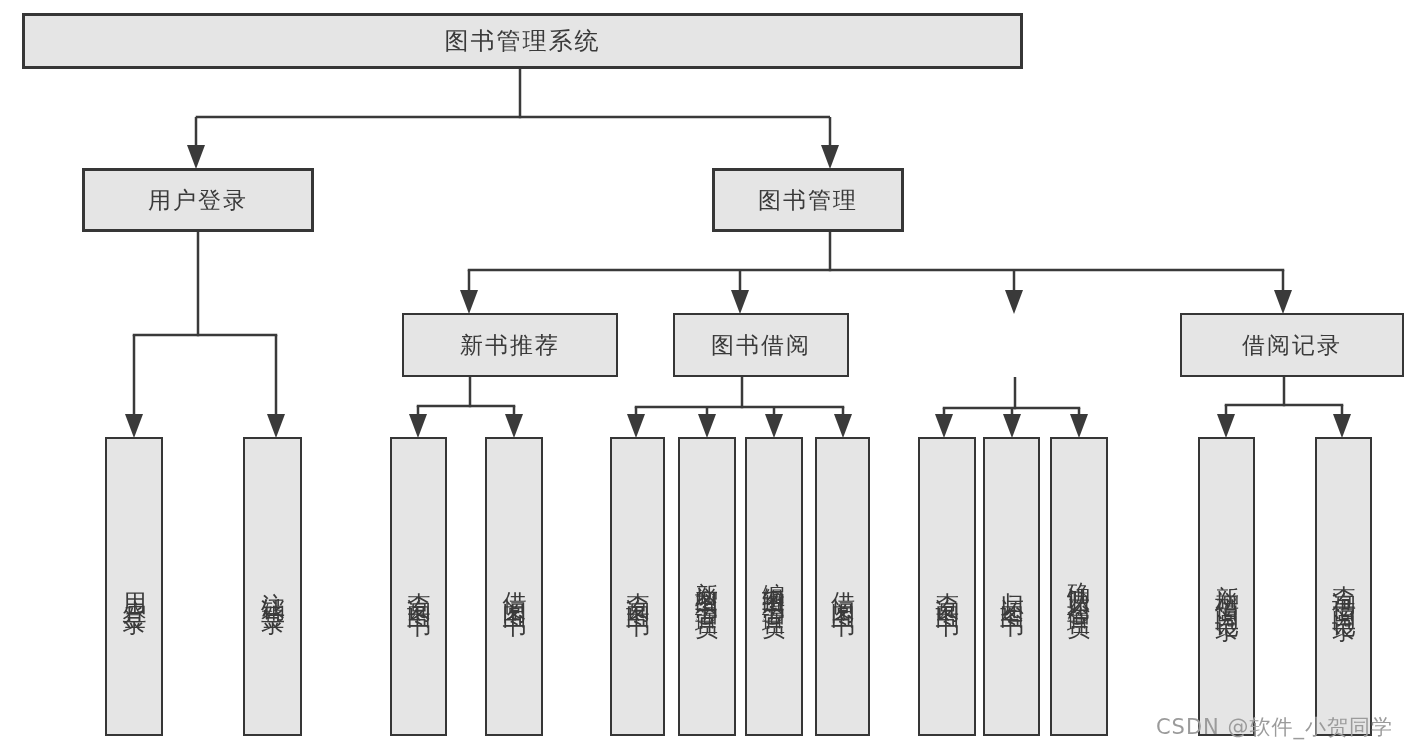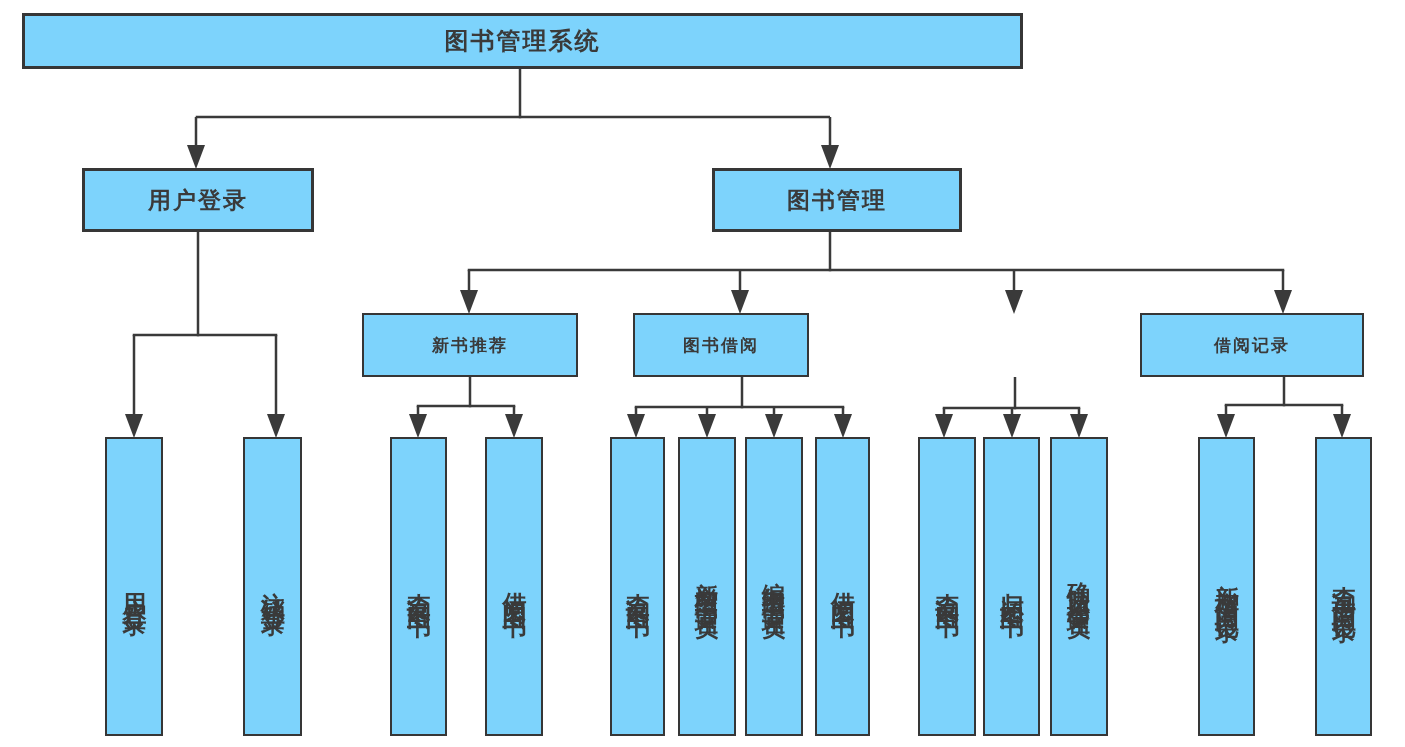--- a/index.html
+++ b/index.html
@@ -2,28 +2,27 @@
 <html><head>
 <meta charset="utf-8">
 <style>
   html,body{margin:0;padding:0;background:#ffffff;}
   .canvas{
     position:relative;width:1405px;height:747px;background:#ffffff;overflow:hidden;
     font-family:"DejaVu Sans","Liberation Sans",sans-serif;color:#3a3a3a;
   }
   .wires{position:absolute;left:0;top:0;}
   .box{
-    position:absolute;box-sizing:border-box;background:#7dd3fc;
+    position:absolute;box-sizing:border-box;background:#e5e5e5;
     border:3px solid #363636;display:flex;align-items:center;justify-content:center;
     color:#3a3a3a;
-    font-weight:bold;
   }
   .root-box{font-size:24px;letter-spacing:2px;}
   .l2-box{font-size:23px;letter-spacing:2px;}
-  .l3-box{font-size:17px;letter-spacing:2px;border-width:2.5px;}
+  .l3-box{font-size:23px;letter-spacing:2px;border-width:2.5px;margin-left:40px;}
   .leaf{border-width:2.5px;}
   .leaf .vtxt{
     writing-mode:vertical-rl;text-orientation:mixed;
     font-size:24px;line-height:1.05;letter-spacing:7px;white-space:nowrap;
   }
   .leaf .vtxt.long{letter-spacing:5px;font-size:23px;}
   .watermark{
     position:absolute;right:12px;bottom:6px;font-size:21px;letter-spacing:1px;
     color:#9b9b9b;z-index:5;white-space:nowrap;
   }
@@ -99,21 +98,21 @@
     </g>
   </svg>
 
   <div class="box root-box" style="left:22px;top:13px;width:1001px;height:56px;">
     <span>图书管理系统</span>
   </div>
 
   <div class="box l2-box" style="left:82px;top:168px;width:232px;height:64px;">
     <span>用户登录</span>
   </div>
-  <div class="box l2-box" style="left:712px;top:168px;width:250px;height:64px;">
+  <div class="box l2-box" style="left:712px;top:168px;width:192px;height:64px;">
     <span>图书管理</span>
   </div>
 
   <div class="box l3-box" style="left:362px;top:313px;width:216px;height:64px;">
     <span>新书推荐</span>
   </div>
   <div class="box l3-box" style="left:633px;top:313px;width:176px;height:64px;">
     <span>图书借阅</span>
   </div>
   <div class="box l3-box" style="left:1140px;top:313px;width:224px;height:64px;">
@@ -153,13 +152,14 @@
   <div class="box leaf" style="left:1050px;top:437px;width:58px;height:299px;">
     <span class="vtxt long">确认归还（管理员）</span>
   </div>
   <div class="box leaf" style="left:1198px;top:437px;width:57px;height:299px;">
     <span class="vtxt">新增借阅记录</span>
   </div>
   <div class="box leaf" style="left:1315px;top:437px;width:57px;height:299px;">
     <span class="vtxt">查询借阅记录</span>
   </div>
 
+  <div class="watermark">CSDN @软件_小贺同学</div>
 </div>
 
 </body></html>

